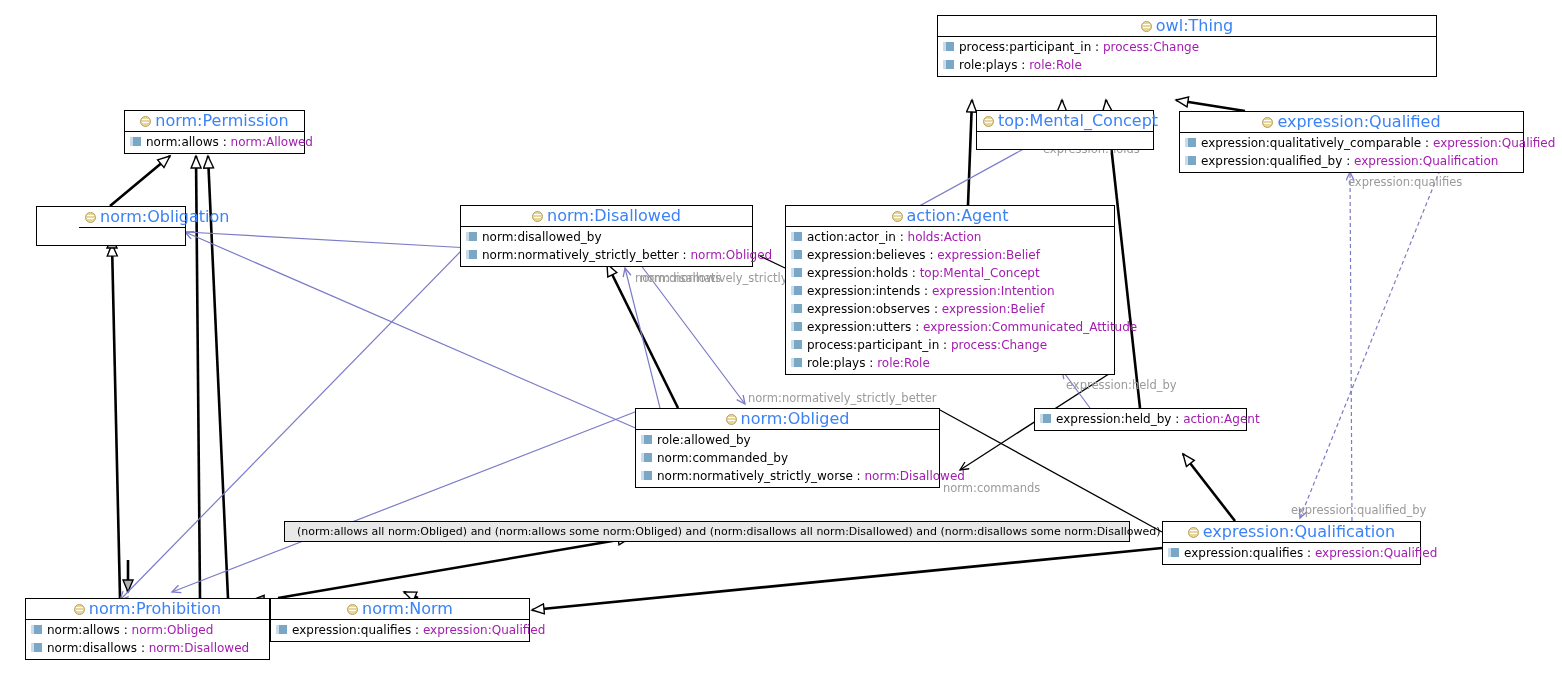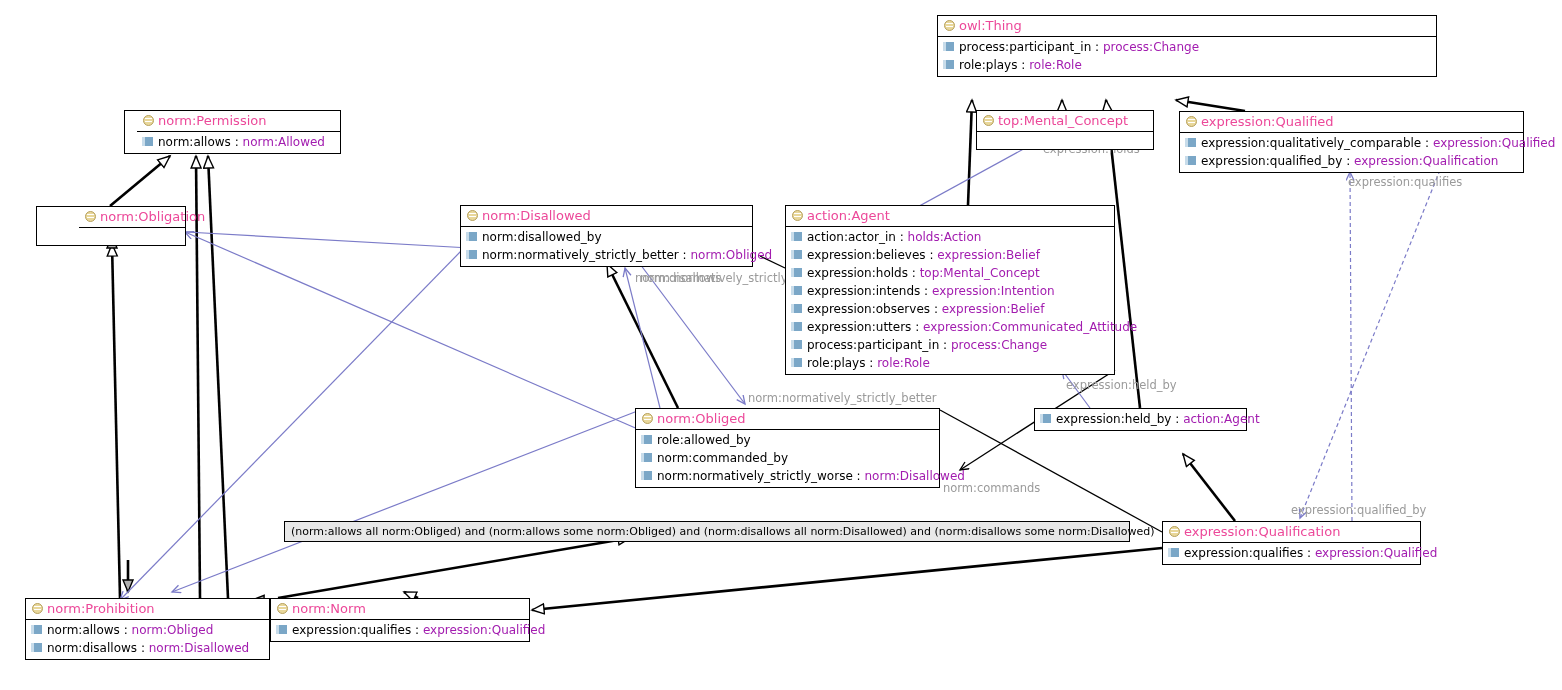--- a/index.html
+++ b/index.html
@@ -27,22 +27,23 @@
     pointer-events: none;
   }
   .uml-class {
     position: absolute;
     border: 1px solid #000000;
     background: #ffffff;
     box-sizing: border-box;
     z-index: 5;
   }
   .uml-header {
-    font-size: 13px;
-    color: #ec4899;
+    text-align: center;
+    font-size: 16px;
+    color: #3b82f6;
     padding: 3px 6px 3px 6px;
     border-bottom: 1px solid #000000;
     white-space: nowrap;
     line-height: 14px;
   }
   .uml-header .cls-icon {
     display: inline-block;
     width: 11px;
     height: 11px;
     border-radius: 50%;
@@ -92,21 +93,21 @@
   }
   .attr-sep {
     color: #000000;
   }
   .note-box {
     position: absolute;
     border: 1px solid #000000;
     background: #e8e8e8;
     font-size: 11px;
     color: #000000;
-    padding: 3px 6px;
+    padding: 3px 12px;
     white-space: nowrap;
     box-sizing: border-box;
     z-index: 6;
     line-height: 13px;
   }
   .edge-label {
     position: absolute;
     font-size: 11.5px;
     color: #9a9a9a;
     white-space: nowrap;
@@ -244,21 +245,21 @@
         <span class="attr-type">expression:Qualified</span>
       </div>
       <div class="attr-row">
         <span class="attr-icon"></span><span>expression:qualified_by</span>
         <span class="attr-sep">:</span>
         <span class="attr-type">expression:Qualification</span>
       </div>
     </div>
   </div>
 
-  <div class="uml-class" style="left:124px; top:110px; width:217px;padding-left:12px;">
+  <div class="uml-class" style="left:124px; top:110px; width:181px;">
     <div class="uml-header">
       <span class="cls-icon"></span><span>norm:Permission</span>
     </div>
     <div class="uml-attrs">
       <div class="attr-row">
         <span class="attr-icon"></span><span>norm:allows</span>
         <span class="attr-sep">:</span>
         <span class="attr-type">norm:Allowed</span>
       </div>
     </div>

